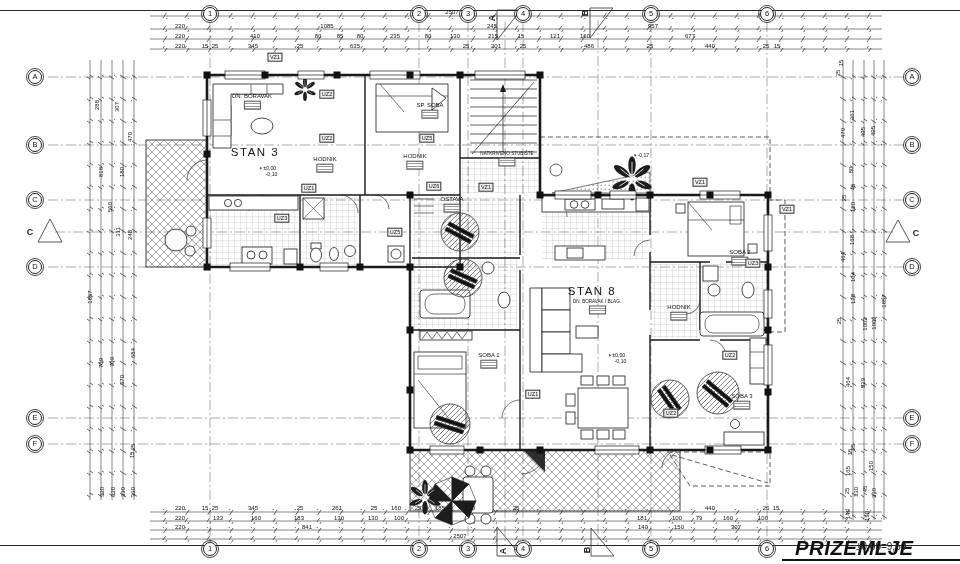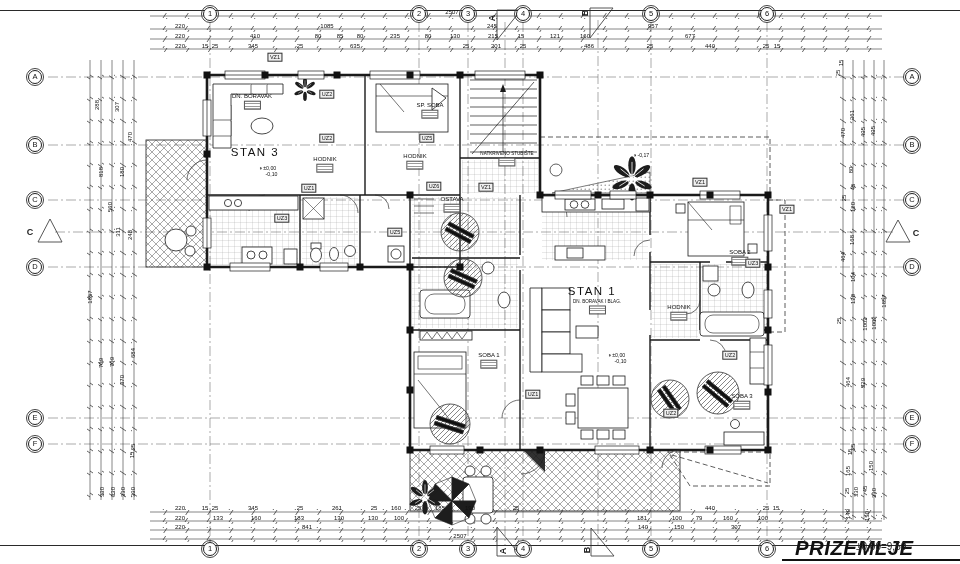--- a/index.html
+++ b/index.html
@@ -663,21 +663,21 @@
       </span>
       <span class="room" style="left: 742px; top: 401px;">
         <span>SOBA 3</span>
         <span class="areabox"></span>
       </span>
     </div>
 
   <div class="layer">
 
   <span class="stan" style="left: 255px; top: 152px;">STAN 3</span>
-      <span class="stan" style="left: 592px; top: 291px;">STAN 1</span>
+      <span class="stan" style="left: 592px; top: 291px;">STAN 8</span>
     </div>
 
   <div class="layer">
 
   <span class="tag" style="left: 275px; top: 57px;">VZ1</span>
       <span class="tag" style="left: 486px; top: 187px;">VZ1</span>
       <span class="tag" style="left: 700px; top: 182px;">VZ1</span>
       <span class="tag" style="left: 787px; top: 209px;">VZ1</span>
       <span class="tag" style="left: 327px; top: 94px;">UZ2</span>
       <span class="tag" style="left: 327px; top: 138px;">UZ2</span>

